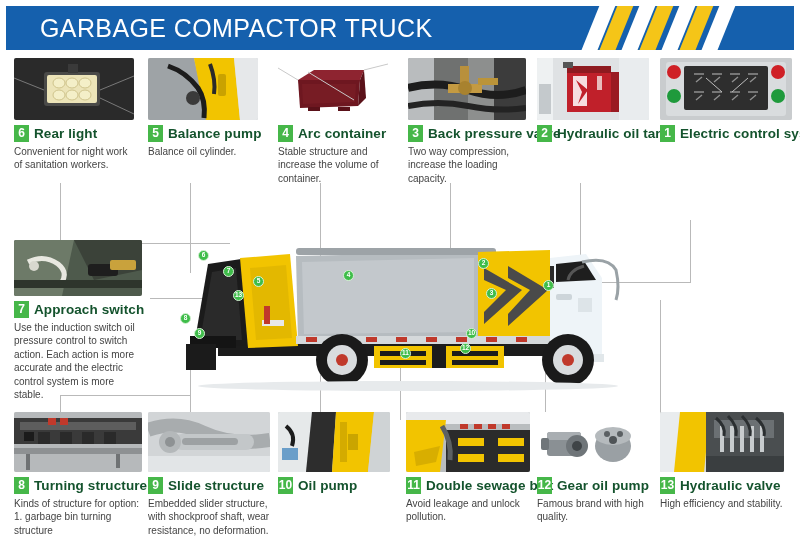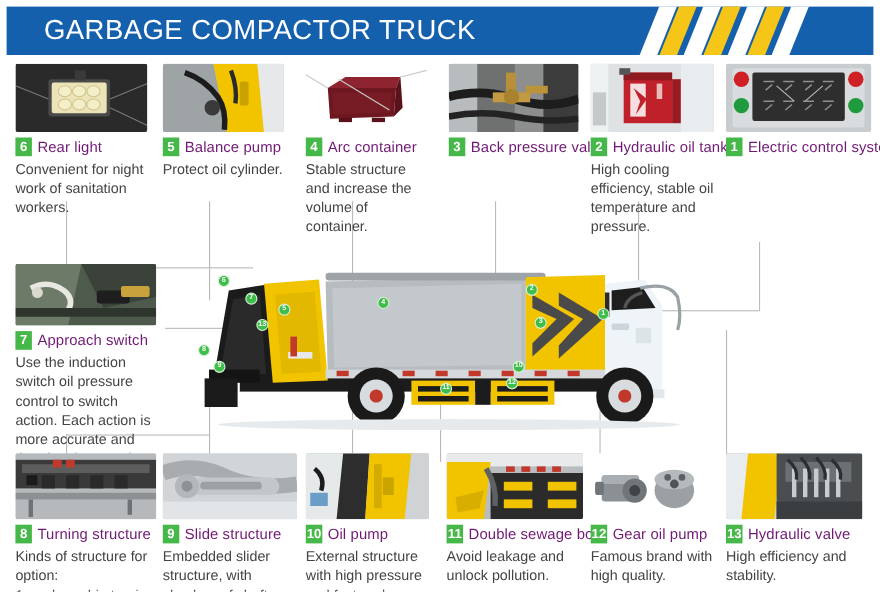--- a/index.html
+++ b/index.html
@@ -39,24 +39,24 @@
     width: 100%; height: 62px; overflow: hidden; position: relative;
     background: #d9d9d9; border-radius: 2px;
   }
   .card-head { display: flex; align-items: center; margin-top: 5px; }
   .badge {
     width: 15px; height: 17px; background: #46b749; color: #fff;
     font-size: 12px; font-weight: bold; line-height: 17px;
     text-align: center; flex: 0 0 auto; margin-right: 5px;
   }
   .card-title {
-    font-size: 13.5px; color: #701a75; white-space: nowrap; letter-spacing: .1px;
+    font-size: 13.5px; color: #14532d; white-space: nowrap; letter-spacing: .1px; font-weight: bold;
   }
   .card-desc {
-    margin-top: 3px; font-size: 13px; line-height: 1.34; color: #444;
+    margin-top: 3px; font-size: 10px; line-height: 1.34; color: #444;
   }
 
   
   #truck { position: absolute; left: 178px; top: 228px; width: 470px; height: 165px; }
   .marker {
     position: absolute; width: 11px; height: 11px; border-radius: 50%;
     background: #3fbd4a; border: 1.5px solid #d6f2d4;
     color: #fff; font-size: 6.5px; font-weight: bold;
     line-height: 8px; text-align: center;
   }
@@ -131,21 +131,21 @@
         <path d="M20 8 q18 6 30 22 q8 12 6 30" stroke="#1c1c1c" stroke-width="5" fill="none"></path>
         <path d="M62 6 q6 16 4 30" stroke="#2a2a2a" stroke-width="4" fill="none"></path>
         <circle cx="45" cy="40" r="7" fill="#3a3a3a"></circle>
         <rect x="70" y="16" width="8" height="22" rx="2" fill="#c9a200"></rect>
       </svg>
     </div>
     <div class="card-head">
       <div class="badge">5</div>
       <div class="card-title">Balance pump</div>
     </div>
-    <div class="card-desc">Protect oil cylinder.</div>
+    <div class="card-desc">Balance oil cylinder.</div>
   </div>
 
   <div class="card" style="left:278px; top:58px; width:110px;">
     <div class="card-photo" style="background:#fff">
       <svg width="110" height="62" viewBox="0 0 110 62">
         <rect width="110" height="62" fill="#ffffff"></rect>
         <path d="M20 22 L36 12 L86 12 L82 22 Z" fill="#8e2430"></path>
         <path d="M20 22 L82 22 L80 48 L22 50 Z" fill="#6e1720"></path>
         <path d="M82 22 L86 12 L88 40 L80 48 Z" fill="#5a1119"></path>
         <path d="M24 26 L78 26 L77 44 L25 46 Z" fill="#7d1f28" opacity=".6"></path>
@@ -173,20 +173,21 @@
         <rect x="52" y="8" width="9" height="26" fill="#b8903c"></rect>
         <rect x="40" y="26" width="34" height="9" fill="#c39a42"></rect>
         <circle cx="57" cy="30" r="7" fill="#a8822f"></circle>
         <rect x="70" y="20" width="20" height="7" fill="#bb9439"></rect>
       </svg>
     </div>
     <div class="card-head">
       <div class="badge">3</div>
       <div class="card-title">Back pressure valve</div>
     </div>
+    <div class="card-desc">Two way compression, increase the loading capacity.</div>
   </div>
 
   <div class="card" style="left:537px; top:58px; width:112px;">
     <div class="card-photo">
       <svg width="112" height="62" viewBox="0 0 112 62">
         <rect width="112" height="62" fill="#dfe2e4"></rect>
         <rect x="0" y="0" width="16" height="62" fill="#eef1f2"></rect>
         <rect x="2" y="26" width="12" height="30" fill="#c4c9cc"></rect>
         <rect x="30" y="8" width="44" height="46" fill="#c0202a"></rect>
         <rect x="30" y="8" width="44" height="7" fill="#8e1a20"></rect>
@@ -195,21 +196,20 @@
         <rect x="60" y="18" width="5" height="14" fill="#e8bcbc"></rect>
         <rect x="74" y="14" width="8" height="40" fill="#9a1a22"></rect>
         <rect x="26" y="4" width="10" height="6" fill="#555"></rect>
         <rect x="82" y="0" width="30" height="62" fill="#e9ecee"></rect>
       </svg>
     </div>
     <div class="card-head">
       <div class="badge">2</div>
       <div class="card-title">Hydraulic oil tank</div>
     </div>
-    <div class="card-desc">High cooling efficiency, stable oil temperature and pressure.</div>
   </div>
 
   <div class="card" style="left:660px; top:58px; width:132px;">
     <div class="card-photo">
       <svg width="132" height="62" viewBox="0 0 132 62">
         <rect width="132" height="62" fill="#c9ccce"></rect>
         <rect x="6" y="4" width="120" height="54" rx="3" fill="#d9dcde"></rect>
         <rect x="24" y="8" width="84" height="44" rx="2" fill="#2e2e2e"></rect>
         <g fill="none" stroke="#8f8f8f" stroke-width="1.4">
           <path d="M34 16 h10 M52 16 h10 M70 16 h10 M88 16 h10"></path>
@@ -309,21 +309,20 @@
         <path d="M8 14 q10 8 6 20" stroke="#1c1c1c" stroke-width="4" fill="none"></path>
         <rect x="62" y="10" width="7" height="40" fill="#d4ab00"></rect>
         <rect x="4" y="36" width="16" height="12" fill="#6a9ec9"></rect>
         <rect x="70" y="22" width="10" height="16" fill="#caa500"></rect>
       </svg>
     </div>
     <div class="card-head">
       <div class="badge">10</div>
       <div class="card-title">Oil pump</div>
     </div>
-    <div class="card-desc">External structure with high pressure and fast cycle speed.</div>
   </div>
 
   <div class="card" style="left:406px; top:412px; width:124px;">
     <div class="card-photo" style="height:60px">
       <svg width="124" height="60" viewBox="0 0 124 60">
         <rect width="124" height="60" fill="#b9bdbf"></rect>
         <rect x="0" y="0" width="124" height="12" fill="#e8eaec"></rect>
         <g fill="#c0392b">
             <rect x="54" y="12" width="8" height="5"></rect>
             <rect x="68" y="12" width="8" height="5"></rect>

